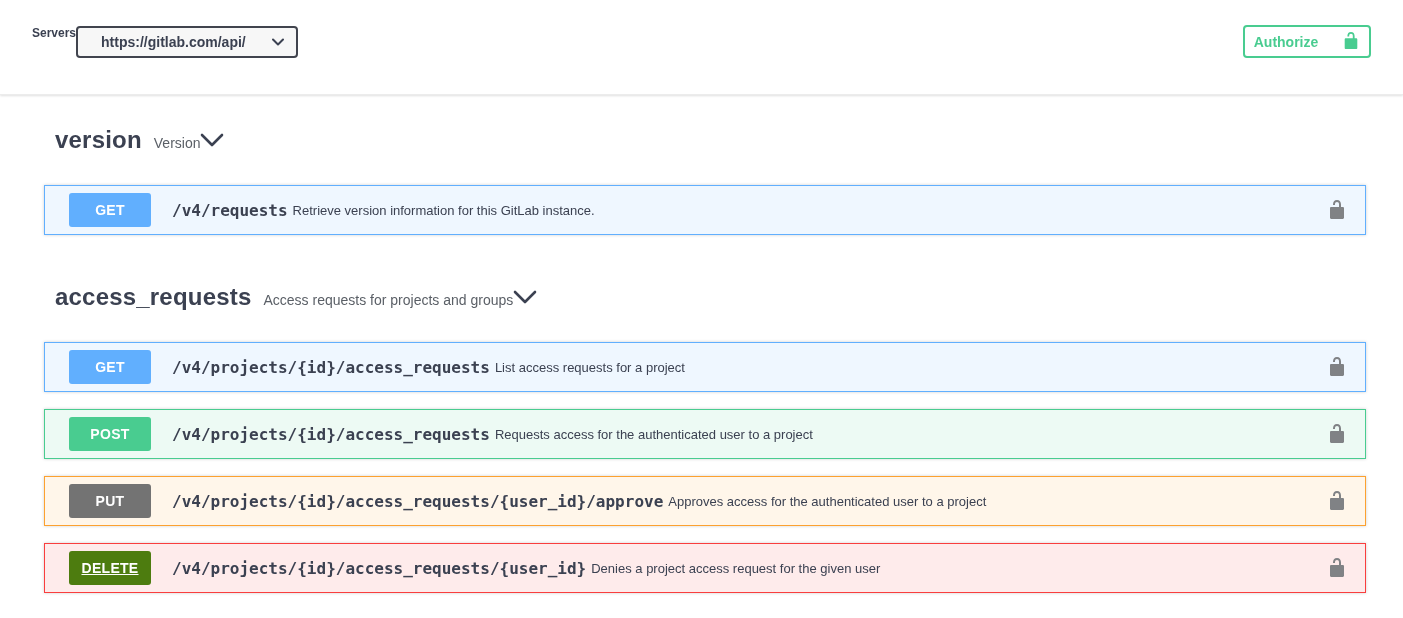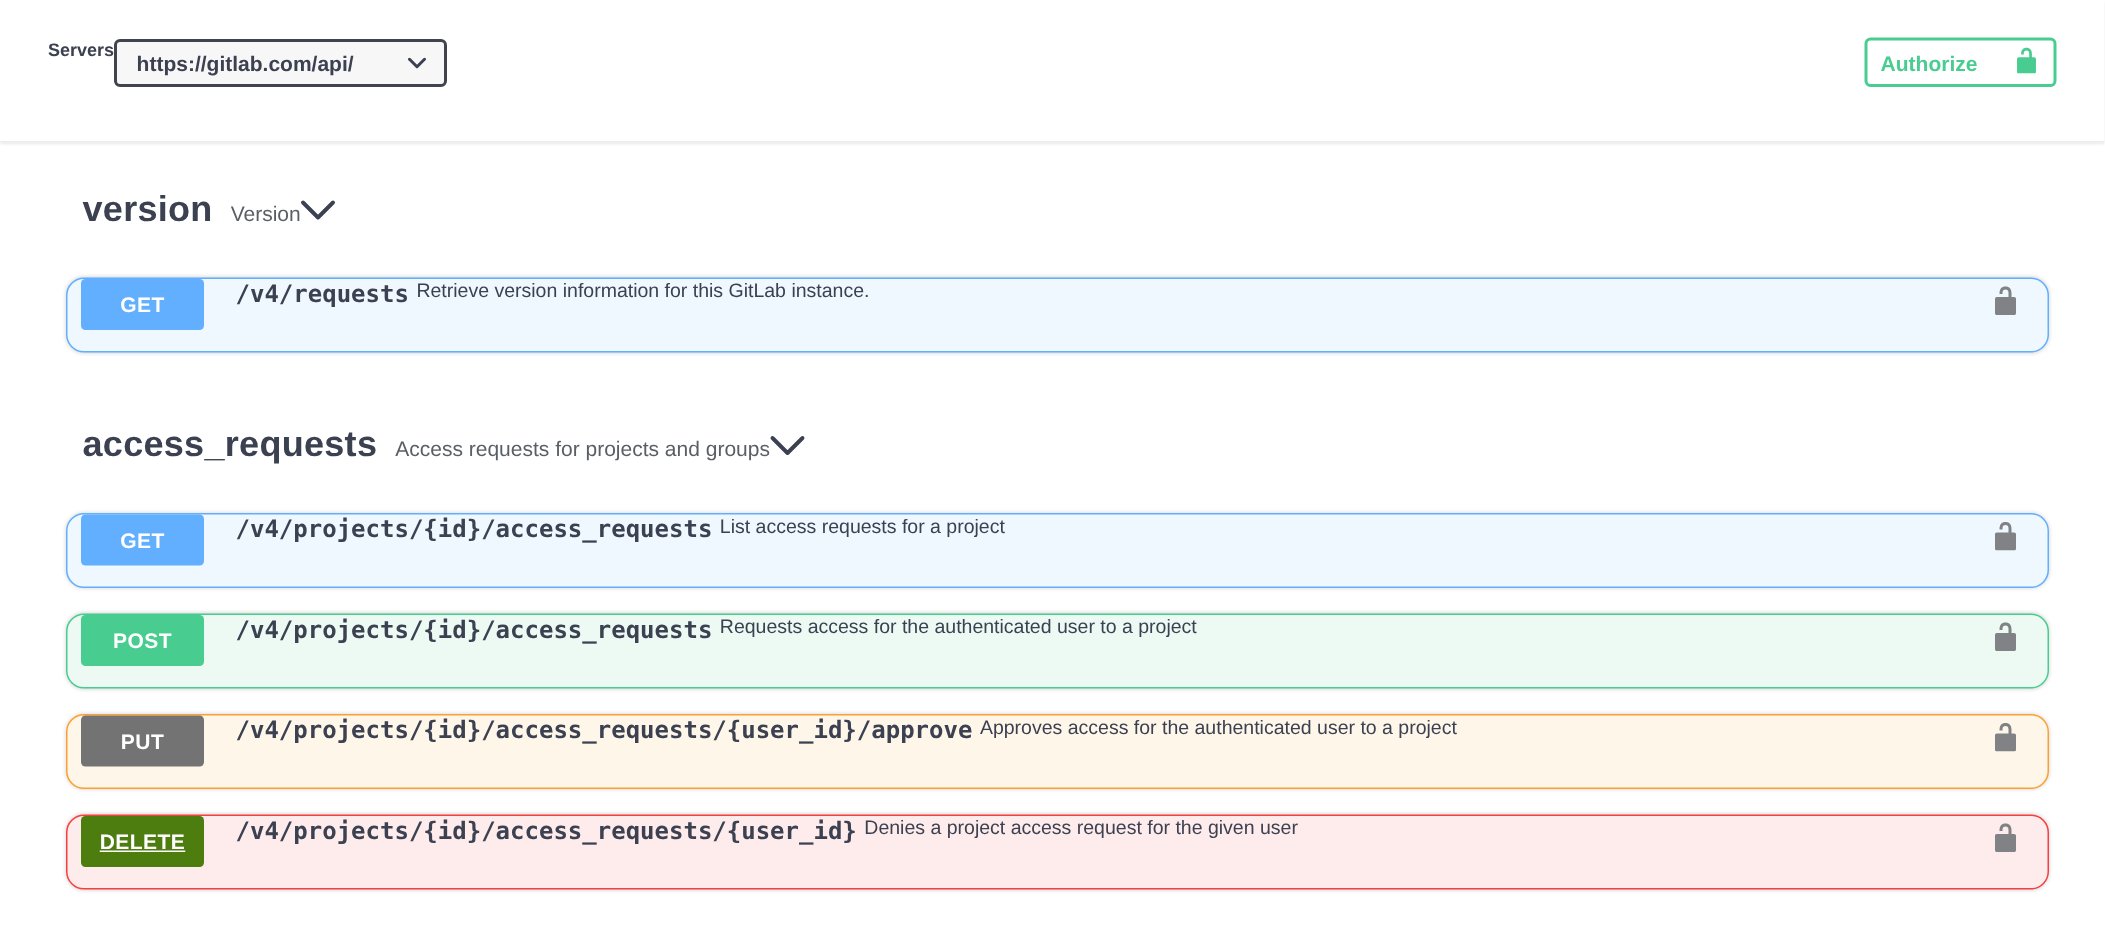--- a/index.html
+++ b/index.html
@@ -19,21 +19,21 @@
     box-shadow: 0 1px 2px 0 rgba(0,0,0,0.12);
   }
   .servers-group { display: flex; }
   .servers-label {
     font-size: 12px; font-weight: bold; color: #3b4151;
     margin: 0 0 4px 4px;
   }
   .servers-select {
     display: flex; align-items: center; gap: 14px;
     min-width: 222px; height: 32px;
-    padding: 0 12px 0 13px;
+    padding: 0 12px 0 23px;
     border: 2px solid #41444e; border-radius: 4px;
     background: #f7f7f7;
     font-size: 14px; font-weight: bold; color: #3b4151;
     cursor: pointer;
   }
   .servers-select .select-chevron { margin-left: auto; display: flex; }
 
   .authorize-btn {
     display: flex; align-items: center; justify-content: center; gap: 24px;
     width: 128px; height: 33px;
@@ -59,25 +59,25 @@
     letter-spacing: 0.2px;
   }
   .tag-desc { font-size: 14px; color: #5a5f66; }
   .chevron-btn {
     background: none; border: none; padding: 0; cursor: pointer;
     display: flex; align-items: center;
   }
 
   
   .opblock {
-    display: flex; align-items: flex-start;
+    display: flex; align-items: center;
     height: 50px;
     margin-bottom: 17px;
-    padding: 0 14px 0 9px;
-    border-radius: 12px;
+    padding: 0 14px 0 24px;
+    border-radius: 0;
     border: 1px solid;
     box-shadow: 0 0 3px rgba(0,0,0,0.19);
     cursor: pointer;
   }
   .opblock.get    { background: #eff7ff; border-color: #61affe; }
   .opblock.post   { background: #edfaf4; border-color: #49cc90; }
   .opblock.put    { background: #fff6ea; border-color: #fca130; }
   .opblock.delete { background: #feebeb; border-color: #f93e3e; }
 
   .method-badge {

